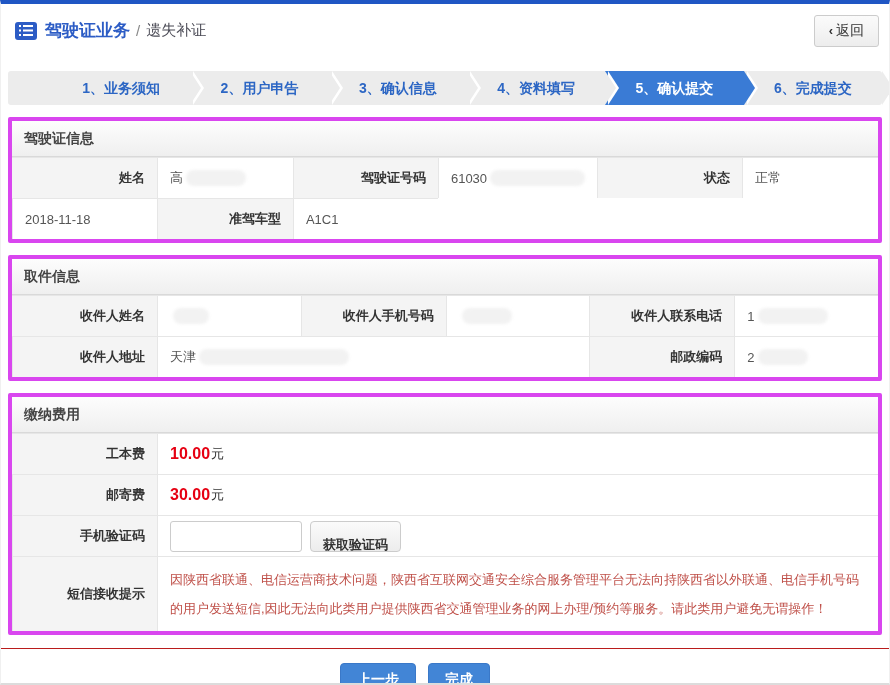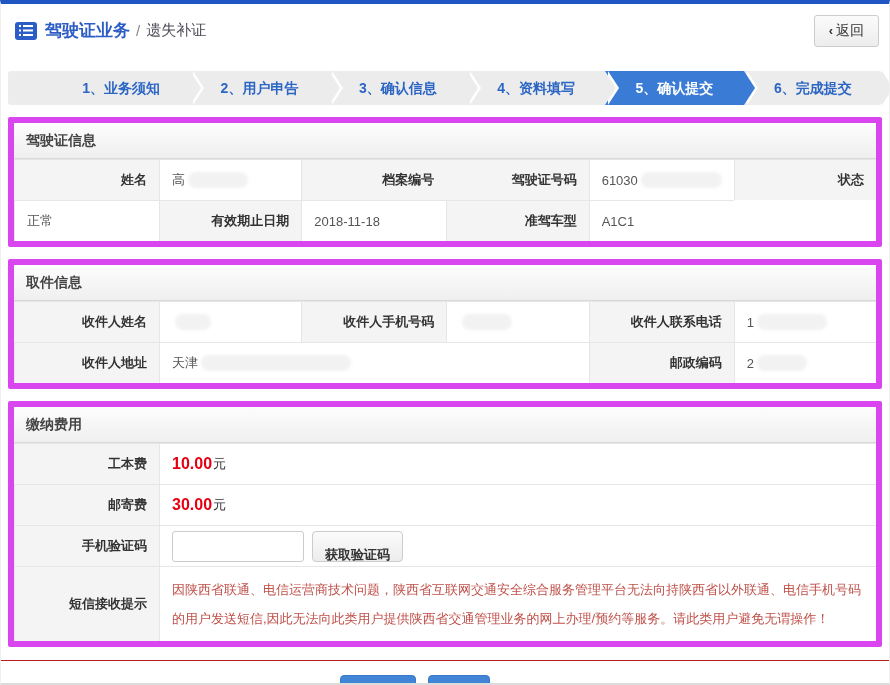--- a/index.html
+++ b/index.html
@@ -28,21 +28,21 @@
   .step:nth-child(4){z-index:3}.step:nth-child(5){z-index:2}.step:nth-child(6){z-index:1}
   .step::before, .step::after { content:""; position:absolute; top:0;
           border-top:17px solid transparent; border-bottom:17px solid transparent; }
   .step::before { left:100%; margin-left:3px; border-left:11px solid #fff; z-index:1; }
   .step::after  { left:100%; border-left:11px solid #ececec; z-index:2; }
   .step.active { background:#3a7bd5; color:#fff; }
   .step.active::after { border-left-color:#3a7bd5; }
   .step:last-child::before, .step:last-child::after { margin-right:0; }
 
   
-  .section { margin:12px 7px 0 7px; border:6px solid #d946ef; border-radius:2px; overflow:hidden; }
+  .section { margin:12px 7px 0 7px; border:4px solid #d946ef; border-radius:2px; overflow:hidden; }
   .section:first-of-type { margin-top:17px; }
   .sec-head { height:36px; line-height:35px; padding-left:12px; font-size:14px; font-weight:bold;
               color:#444; background:linear-gradient(#fdfdfd,#efefef); border-bottom:1px solid #d9d9d9; }
   .grid { display:grid; }
   .grid-6 { grid-template-columns:145px 1fr 145px 1fr 145px 1fr; }
   .grid-2 { grid-template-columns:145px 1fr; }
   .cell { display:flex; align-items:center; min-height:41px; font-size:13px; padding:4px 12px;
           border-top:1px solid #e6e6e6; background:#fff; }
   .cell.lbl { background:#f4f4f4; justify-content:flex-end; text-align:right; font-weight:bold; color:#333; }
   .cell.val { color:#555; border-left:1px solid #e6e6e6; }
@@ -99,30 +99,28 @@
   </div>
 
   <div class="section">
     <div class="sec-head">驾驶证信息</div>
     <div class="grid grid-6">
       <div class="cell lbl row1">姓名</div>
       <div class="cell val row1">
           <span>高</span>
           <span class="smudge w60"></span>
         </div>
-      <div class="cell lbl row1">档案编号</div>
       <div class="cell lbl row1">驾驶证号码</div>
       <div class="cell val row1">
           <span>61030</span>
           <span class="smudge w95"></span>
         </div>
 
       <div class="cell lbl">状态</div>
       <div class="cell val">正常</div>
-      <div class="cell lbl">有效期止日期</div>
       <div class="cell val">2018-11-18</div>
       <div class="cell lbl">准驾车型</div>
       <div class="cell val">A1C1</div>
     </div>
   </div>
 
   <div class="section">
     <div class="sec-head">取件信息</div>
     <div class="grid grid-6">
       <div class="cell lbl row1">收件人姓名</div>

